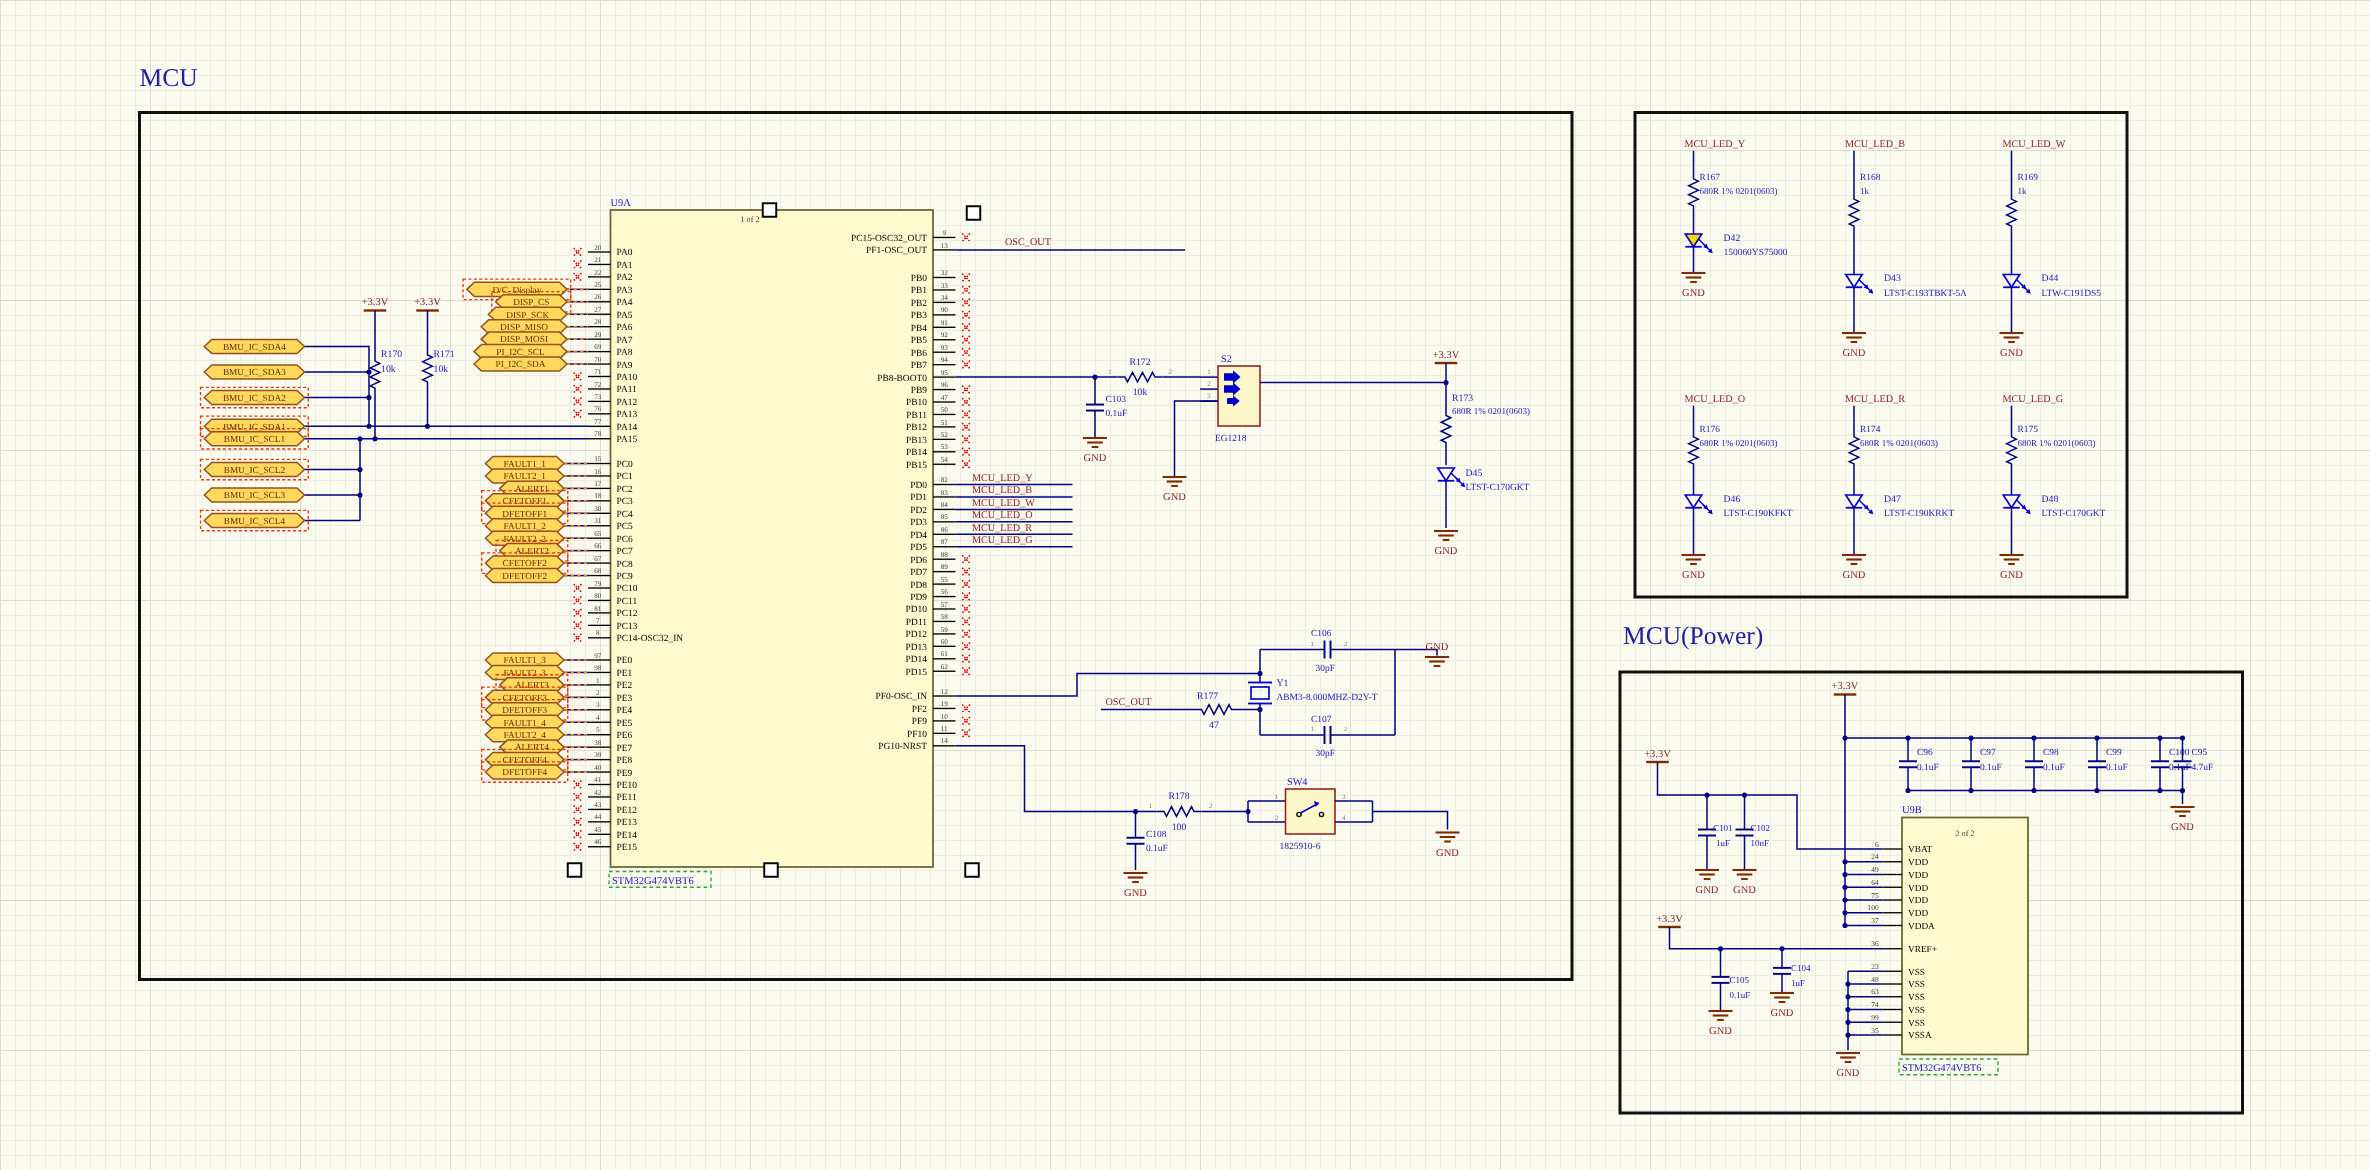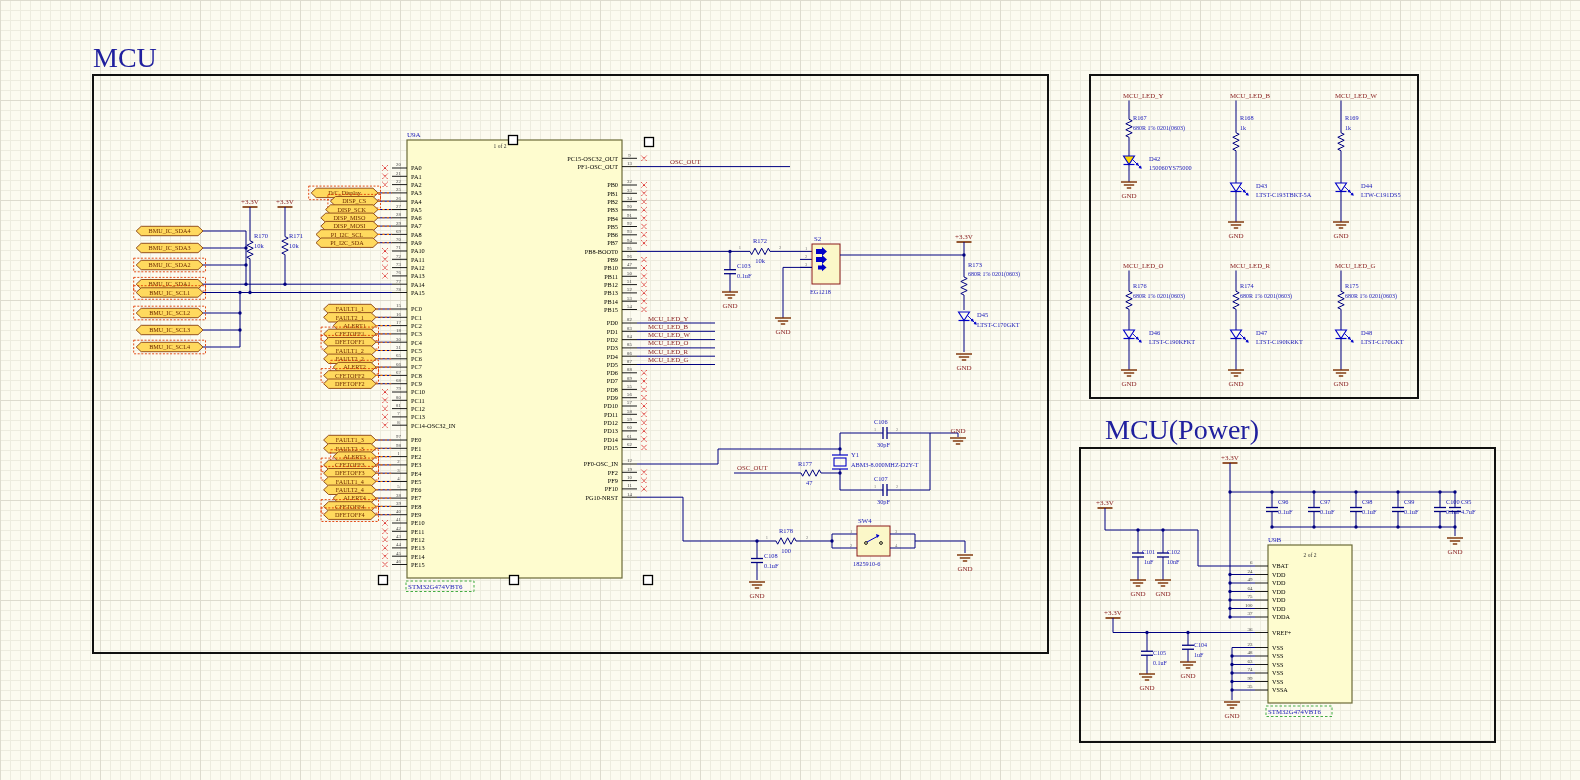--- a/index.html
+++ b/index.html
@@ -5,30 +5,30 @@
   html,body{margin:0;padding:0;background:#FCFBF0;}
   .sheet{position:relative;width:1580px;height:780px;overflow:hidden;
     background-color:#FCFBF0;
     background-image:
       linear-gradient(#dddbce 1px, transparent 1px),
       linear-gradient(90deg,#dddbce 1px, transparent 1px),
       linear-gradient(#edecdf 1px, transparent 1px),
       linear-gradient(90deg,#edecdf 1px, transparent 1px);
     background-size:100px 100px,100px 100px,10px 10px,10px 10px;
     font-family:"Liberation Serif",serif;}
-  .sec-title{position:absolute;font-family:"Liberation Serif",serif;font-size:28px;color:#20209E;white-space:nowrap;}
+  .sec-title{position:absolute;font-family:"Liberation Serif",serif;font-size:17px;color:#20209E;white-space:nowrap;}
   svg{position:absolute;left:0;top:0;}
   text{font-family:"Liberation Serif",serif;}
 </style>
 </head>
 <body>
 
 <div class="sheet">
   <div class="sec-title" style="left:93px;top:42px">MCU</div>
-  <div class="sec-title" style="left:1105px;top:414px">MCU(Power)</div>
+  <div class="sec-title" style="left:1082px;top:414px">MCU(Power)</div>
   <svg id="sch" width="1580" height="780">
       <g>
         <rect x="93" y="75" width="955" height="578" fill="none" stroke="#111" stroke-width="2"></rect>
         <rect x="1090" y="75" width="328" height="323" fill="none" stroke="#111" stroke-width="2"></rect>
         <rect x="1080" y="448" width="415" height="294" fill="none" stroke="#111" stroke-width="2"></rect>
       </g>
       <g>
         <rect x="407" y="140" width="215" height="438" fill="#FEFCCF" stroke="#6B6A38" stroke-width="1.2"></rect>
         <text x="407" y="137" font-size="7" fill="#1A1AB8" text-anchor="start">U9A</text>
         <text x="500" y="148" font-size="5.5" fill="#333" text-anchor="middle">1 of 2</text>

